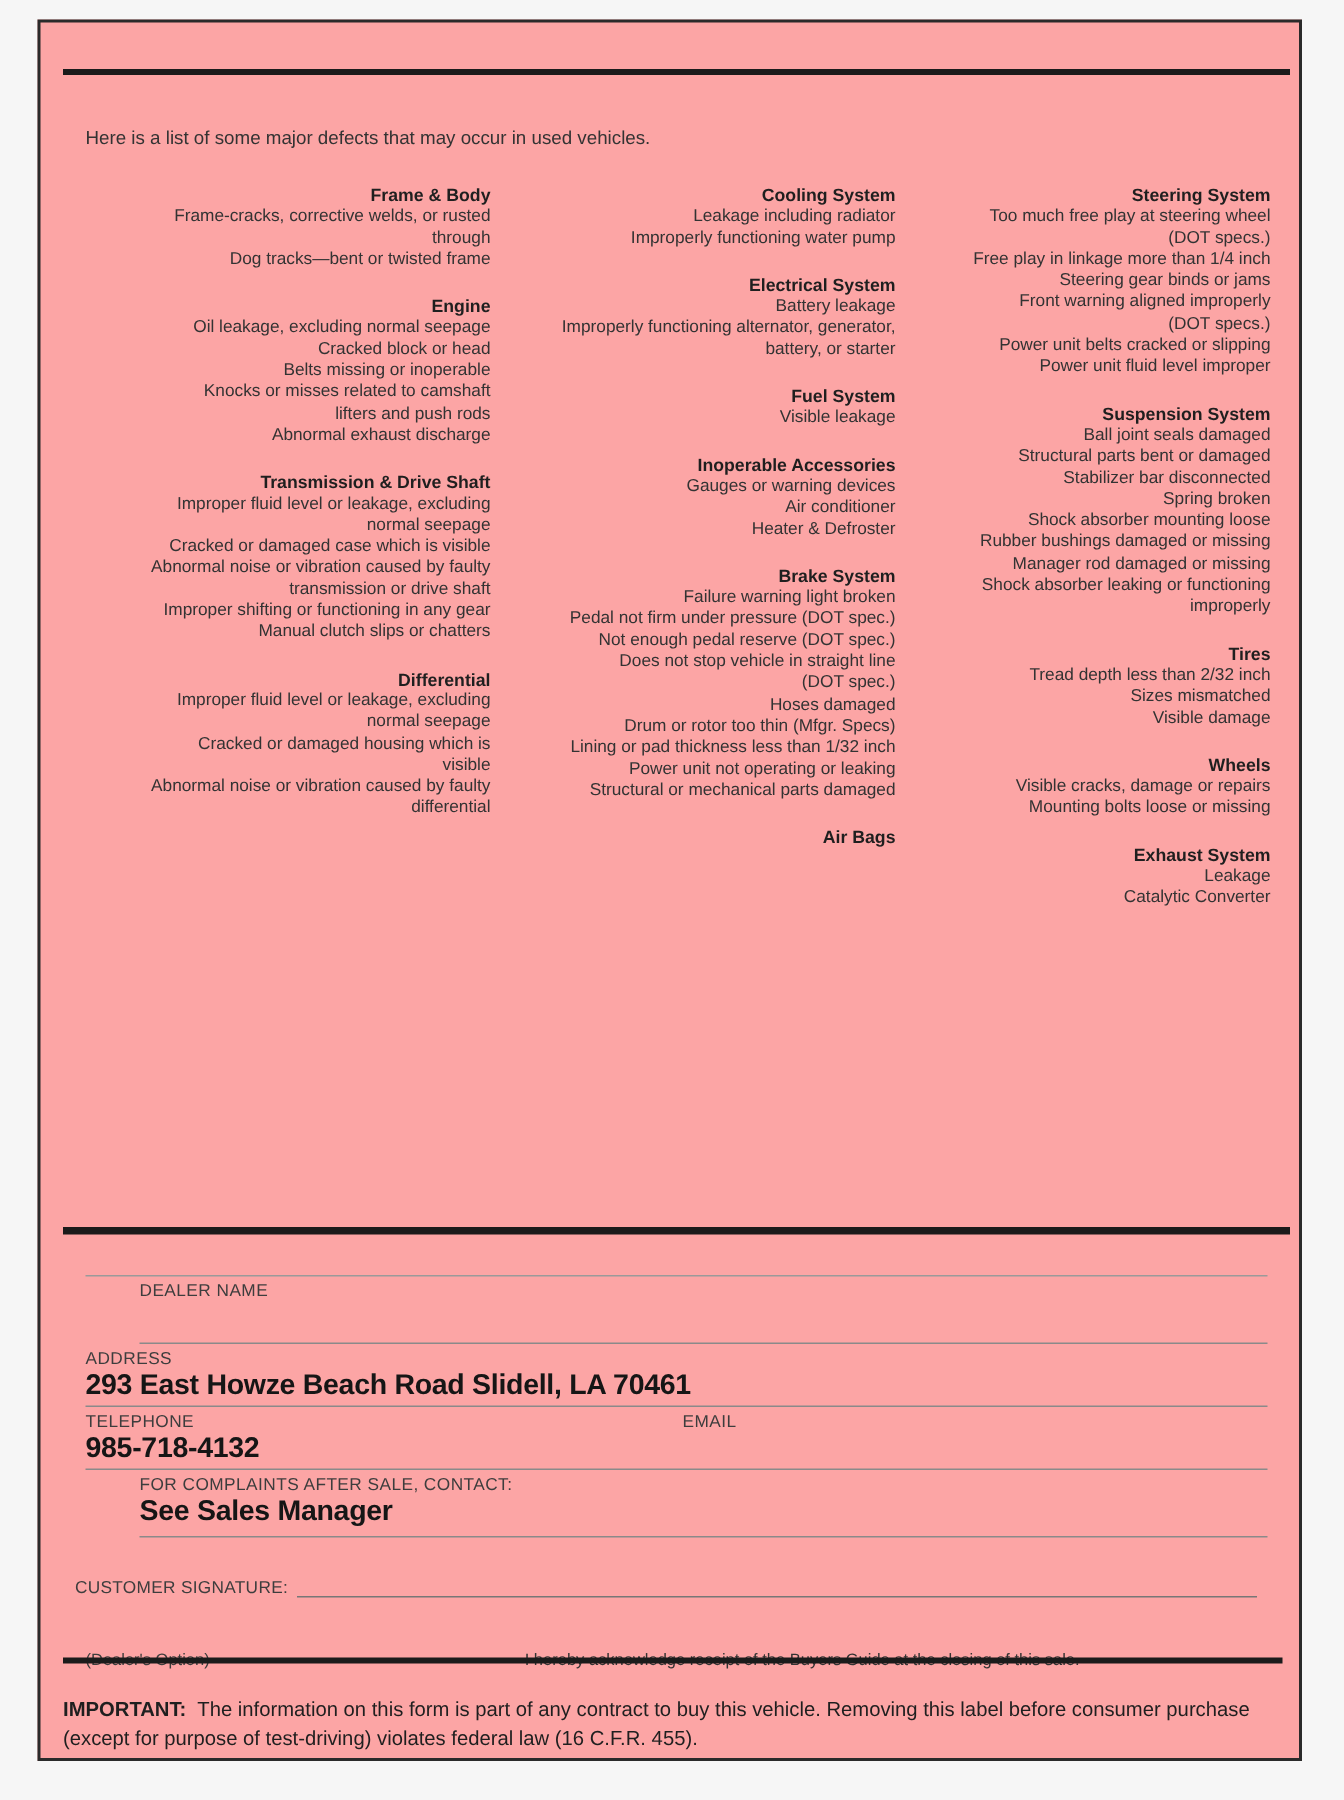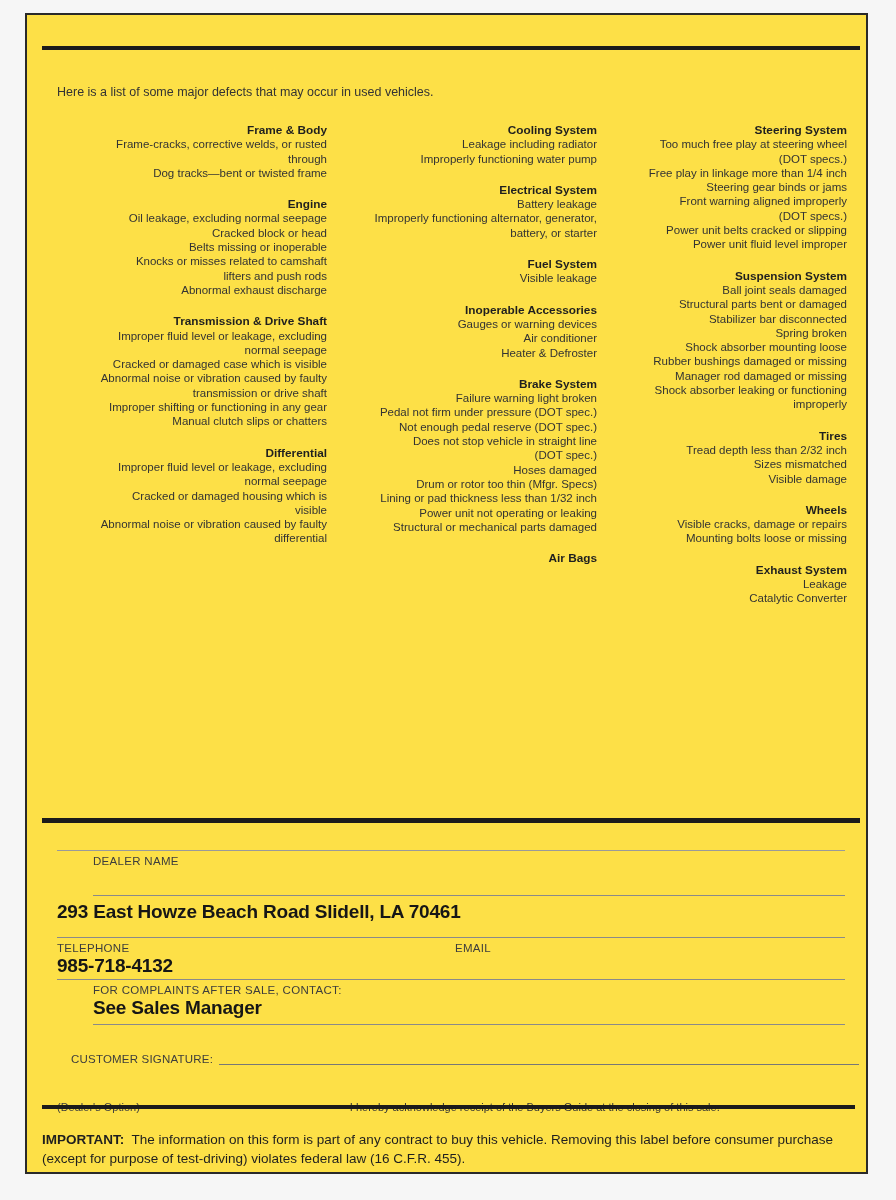--- a/index.html
+++ b/index.html
@@ -4,21 +4,21 @@
 <style>
   html,body { margin:0; padding:0; }
   body {
     width:896px; height:1200px; position:relative;
     background:#f6f6f6;
     font-family:"Liberation Sans", sans-serif;
     -webkit-font-smoothing:antialiased;
   }
   .page {
     position:absolute; left:25px; top:13px; width:843px; height:1161px;
-    background:#fde047; border:2px solid #2a2a2a; box-sizing:border-box;
+    background:#fca5a5; border:2px solid #2a2a2a; box-sizing:border-box;
   }
   .rule-thick { position:absolute; left:15px; width:818px; height:4px; background:#1b1b1b; }
   .rule-top { top:31px; }
   .rule-mid { top:803px; height:5px; }
   .rule-bottom { top:1090px; width:813px; }
 
   .intro { position:absolute; top:70px; left:30px; font-size:12.5px; color:#333; }
 
   .columns { position:absolute; top:108px; left:27px; width:800px; display:flex;text-align:right; }
   .defect-column { box-sizing:border-box; }
@@ -33,21 +33,21 @@
   .fields { position:absolute; top:835px; left:30px; width:788px; border-top:1px solid #9a9a9a; }
   .frow { border-bottom:1px solid #8a8a8a; padding-top:4px; box-sizing:border-box; }
   .frow-name, .frow-complaints { min-height:45px;margin-left:36px; }
   .frow-address, .frow-telemail { min-height:42px; }
   .flabel { font-size:11.5px; color:#3d3d3d; letter-spacing:0.3px; }
   .fvalue { font-size:19px; font-weight:bold; color:#161616; line-height:23px; letter-spacing:-0.2px; }
   .frow-telemail { display:flex; }
   .half-left { width:398px; }
   .half-right { flex:1; }
 
-  .sig-row { position:absolute; top:1036px; left:44px; width:788px; display:flex; align-items:flex-end; }
+  .sig-row { position:absolute; top:1036px; left:23px; width:788px; display:flex; align-items:flex-end; }
   .sig-label { font-size:11.5px; color:#3d3d3d; white-space:nowrap; letter-spacing:0.2px; }
   .sig-line { flex:1; border-bottom:1.5px solid #777; margin-left:6px; height:13px; }
   .sig-sub { position:absolute; top:1086px; left:30px; width:788px; display:flex; }
   .dealer-option { font-size:11px; color:#3d3d3d; }
   .ack { font-size:11px; color:#333; margin-left:210px; }
 
   .important { position:absolute; top:1101px; left:15px; width:813px; font-size:13.5px; line-height:19.5px; color:#1f1f1f; }
   .important b { font-weight:bold; }
 </style>
 </head>
@@ -148,20 +148,21 @@
       </div>
     </div>
 
   <div class="rule-thick rule-mid"></div>
 
   <div class="fields">
     <div class="frow frow-name">
       <div class="flabel">DEALER NAME</div>
     </div>
     <div class="frow frow-address">
+      <div class="flabel">ADDRESS</div>
       <div class="fvalue">293 East Howze Beach Road Slidell, LA 70461</div>
     </div>
     <div class="frow frow-telemail">
       <div class="half-left">
         <div class="flabel">TELEPHONE</div>
         <div class="fvalue">985-718-4132</div>
       </div>
       <div class="half-right">
         <div class="flabel">EMAIL</div>
         <div class="fvalue"></div>

